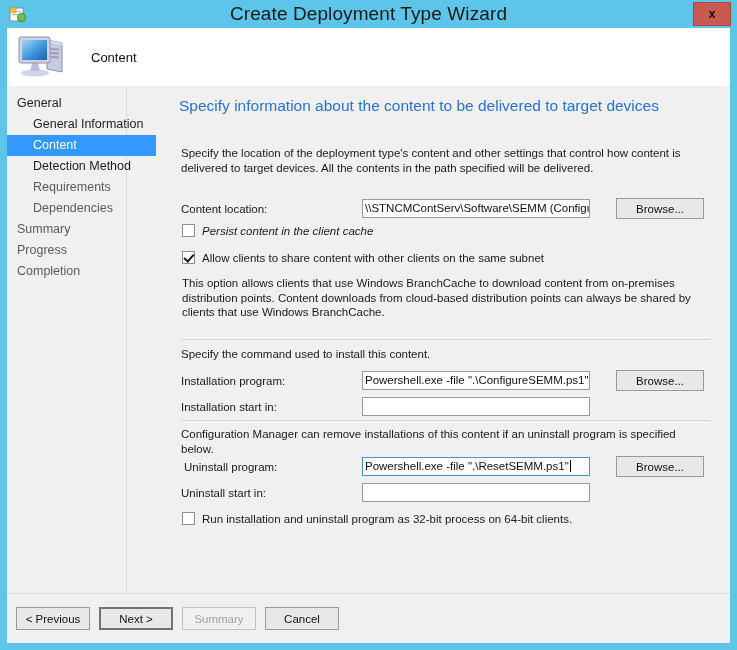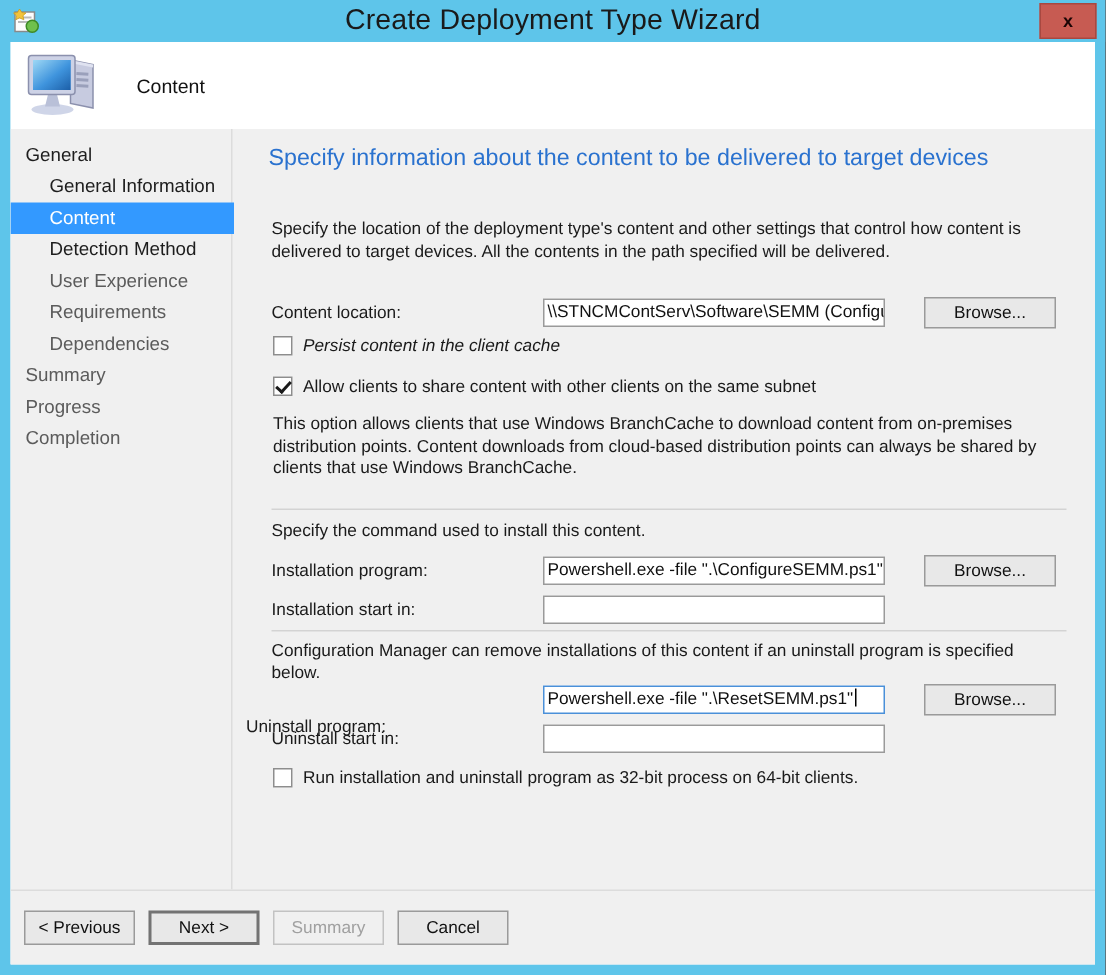--- a/index.html
+++ b/index.html
@@ -93,21 +93,21 @@
   .body-split {
     position: relative;
     height: 557px;
     background: #f0f0f0;
   }
 
   .sidebar {
     position: absolute;
     left: 0;
     top: 0;
-    width: 148px;
+    width: 120px;
     height: 507px;
     background: #f0f0f0;
     border-right: 1px solid #dcdcdc;
     padding-top: 7px;
     box-sizing: border-box;
   }
   .nav-item {
     font-size: 12.5px;
     color: #1d1d1d;
     height: 21px;
@@ -342,21 +342,20 @@
       <span class="header-title">Content</span>
     </div>
 
     <div class="body-split">
 
       <div class="sidebar">
         <div class="nav-item">General</div>
         <div class="nav-item child">General Information</div>
         <div class="nav-item child selected">Content</div>
         <div class="nav-item child">Detection Method</div>
-        <div class="nav-item child dim">User Experience</div>
         <div class="nav-item child dim">Requirements</div>
         <div class="nav-item child dim">Dependencies</div>
         <div class="nav-item dim">Summary</div>
         <div class="nav-item dim">Progress</div>
         <div class="nav-item dim">Completion</div>
       </div>
 
       <div class="content-pane">
 
         <div class="page-heading">Specify information about the content to be delivered to target devices</div>
@@ -387,21 +386,21 @@
         <div class="tbox" style="left:206px; top:285px; width:228px;">Powershell.exe -file ".\ConfigureSEMM.ps1"</div>
         <div class="browse-btn" style="left:460px; top:284px;">Browse...</div>
 
         <div class="row-label" style="left:25px; top:315px;">Installation start in:</div>
         <div class="tbox" style="left:206px; top:311px; width:228px;"></div>
 
         <div class="hr" style="left:25px; top:334px; width:530px;"></div>
 
         <div class="para" style="left:25px; top:341px; width:530px;">Configuration Manager can remove installations of this content if an uninstall program is specified below.</div>
 
-        <div class="row-label" style="left:8px; top:375px;margin-top:18px;">Uninstall program:</div>
+        <div class="row-label" style="left:28px; top:375px;">Uninstall program:</div>
         <div class="tbox focused" style="left:206px; top:371px; width:228px;"><span>Powershell.exe -file ".\ResetSEMM.ps1"</span><span class="caret"></span></div>
         <div class="browse-btn" style="left:460px; top:370px;">Browse...</div>
 
         <div class="row-label" style="left:25px; top:401px;">Uninstall start in:</div>
         <div class="tbox" style="left:206px; top:397px; width:228px;"></div>
 
         <div class="cb-row" style="left:26px; top:426px;">
           <span class="cb-box"></span>
           <span class="cb-label">Run installation and uninstall program as 32-bit process on 64-bit clients.</span>
         </div>

